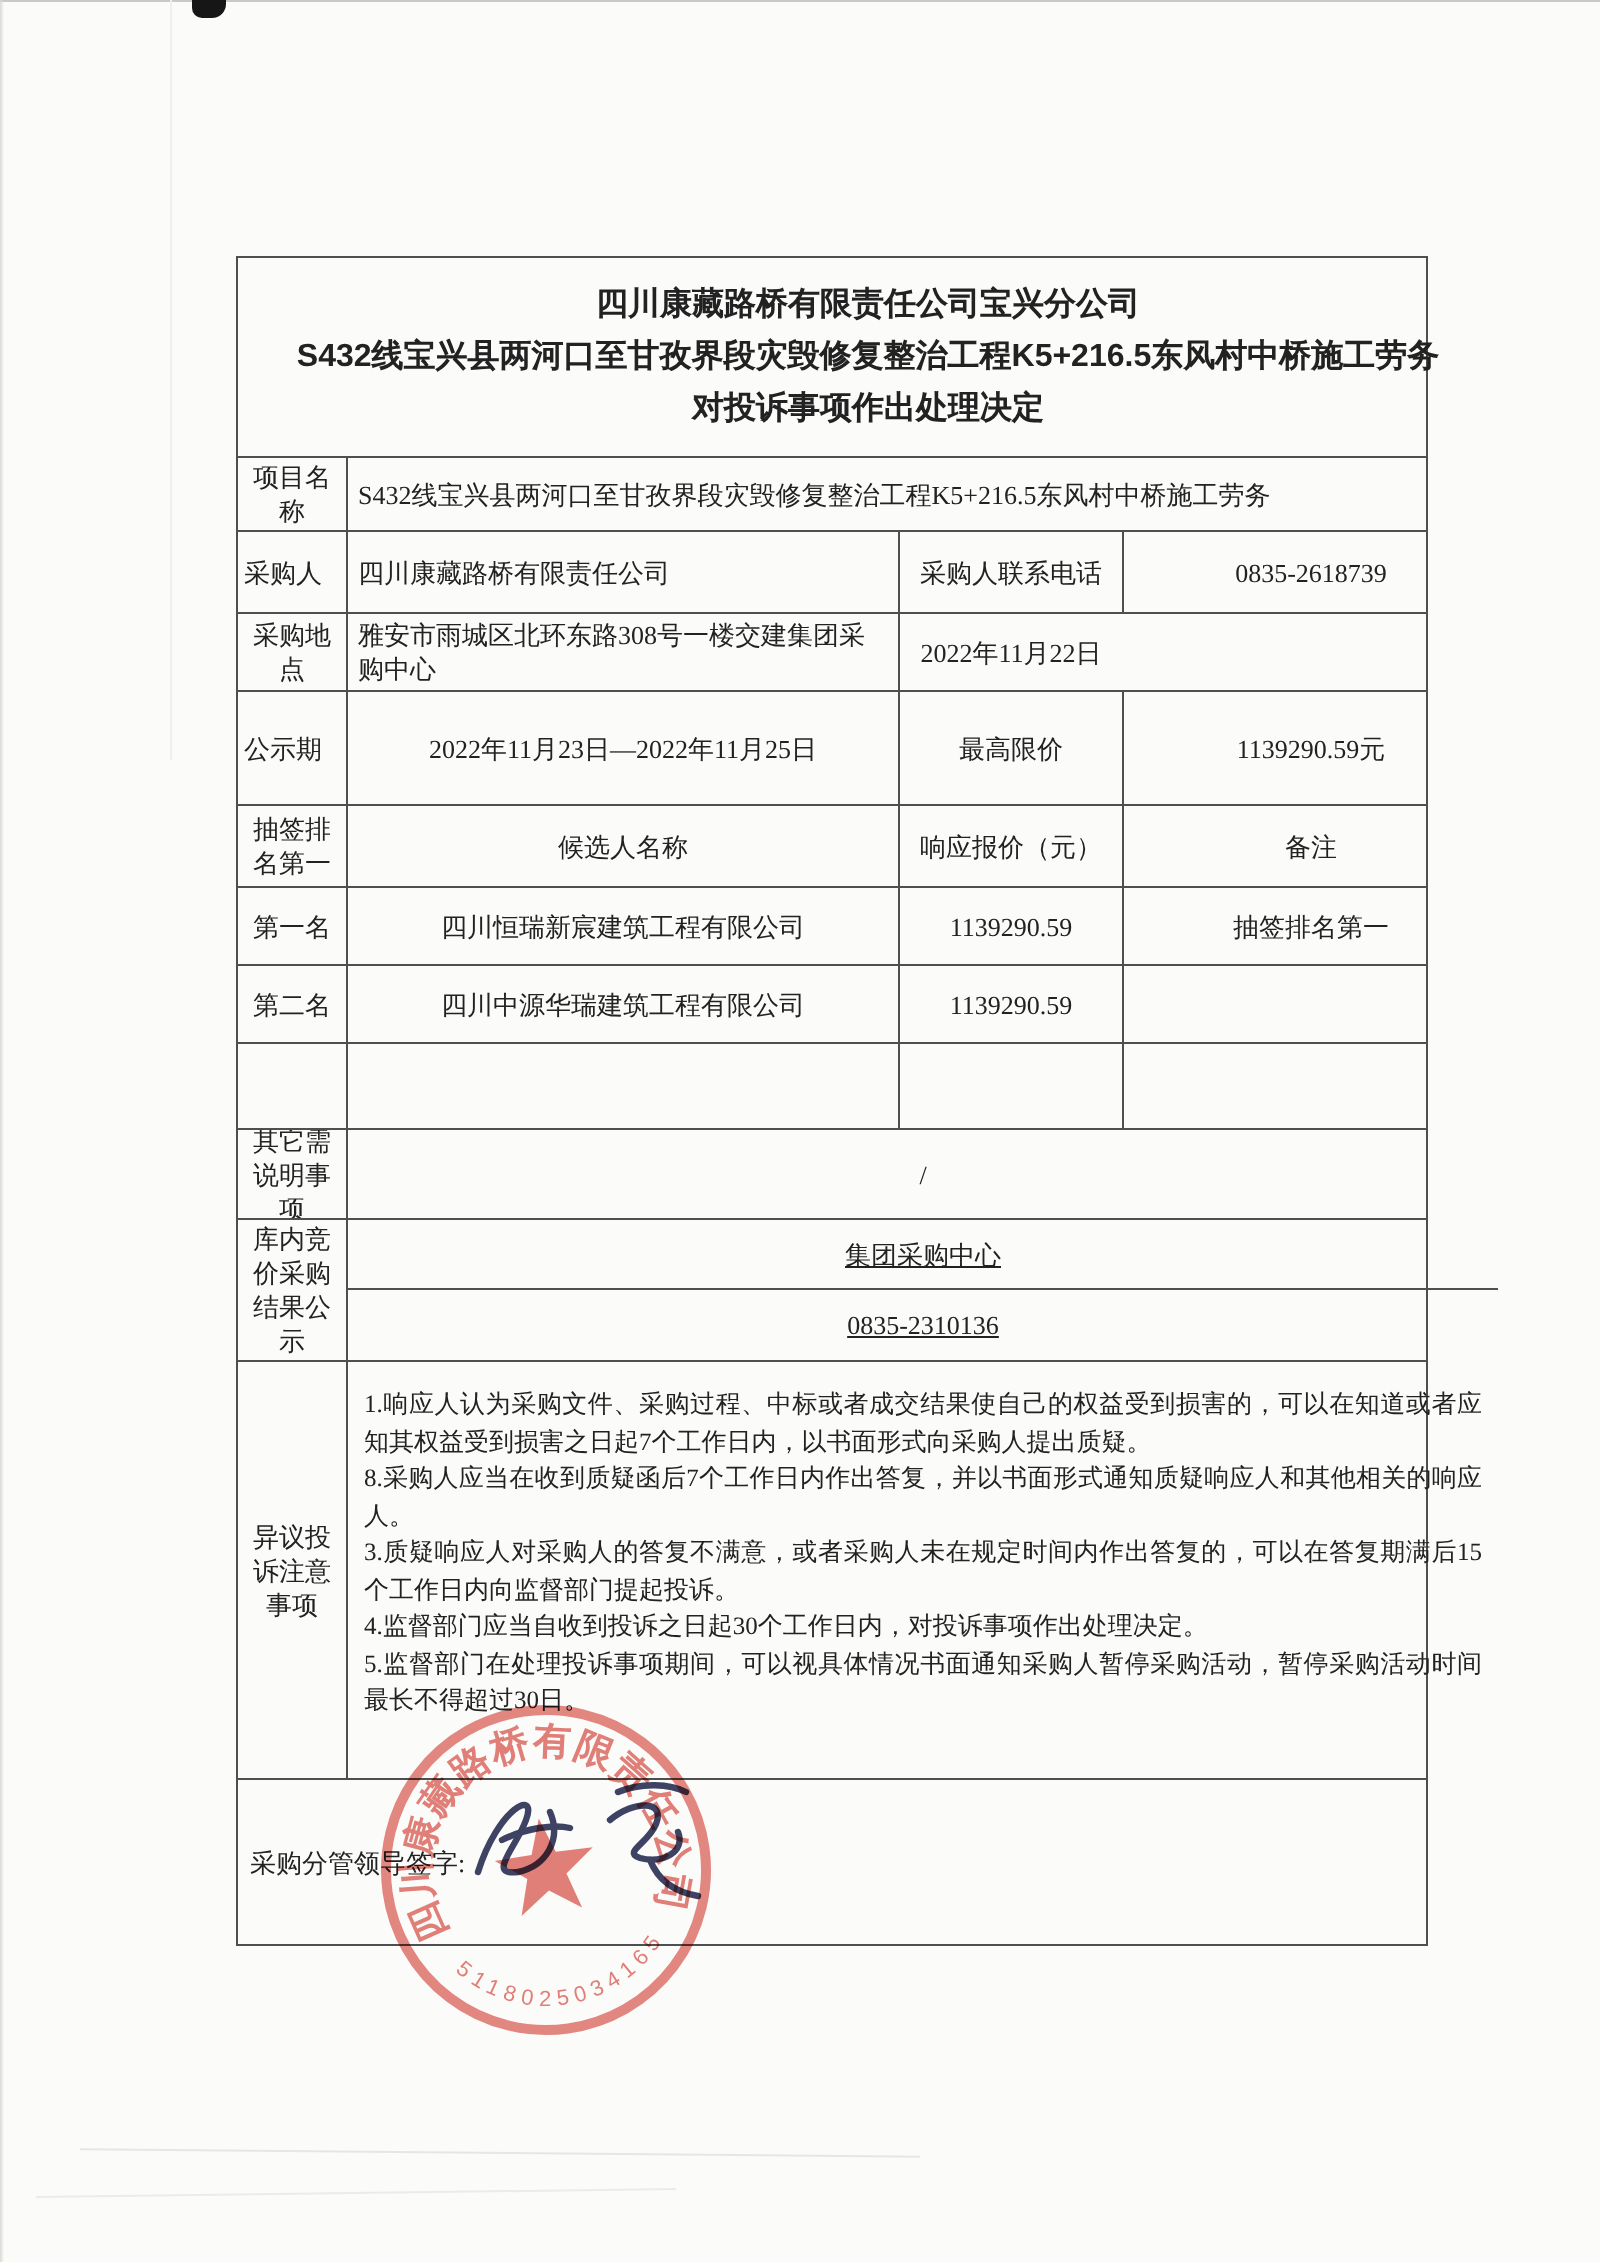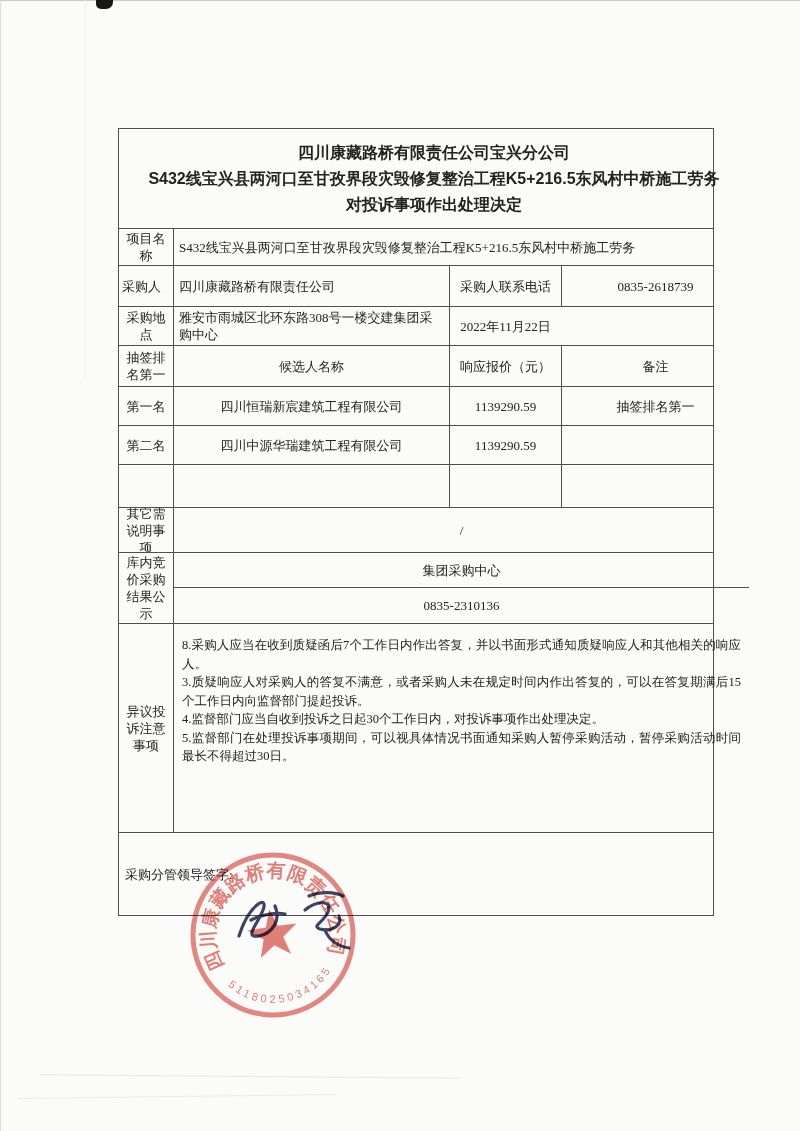--- a/index.html
+++ b/index.html
@@ -47,21 +47,21 @@
   .h-gsq{height:56px}.h-hd{height:40px}.h-c{height:38px}.h-ce{height:42px}
   .h-qt{height:44px}.h-jd{height:70px}.h-yy{height:208px}.h-qz{height:82px}
   
   .titlecell{
     display:flex;flex-direction:column;align-items:center;justify-content:center;
     gap:3px;font-family:"Liberation Sans",sans-serif;font-weight:700;
     font-size:16px;line-height:23px;white-space:nowrap;padding:0;
   }
   
   .split{display:block;padding:0;}
-  .split .sub{display:flex;align-items:center;justify-content:center;height:34px;font-size:13px;}
+  .split .sub{display:flex;align-items:center;justify-content:center;height:34px;font-size:13px;text-decoration:underline;}
   .split .sub:first-child{border-bottom:1px solid var(--bd);height:34px;}
   .split .sub:last-child{height:35px;}
   
   .notice{
     display:block;text-align:justify;padding:12px 8px 10px 8px;
     font-size:12.5px;line-height:18.5px;
   }
   
   .sig{justify-content:flex-start;text-align:right;padding-left:6px;font-size:13px;}
   
@@ -103,20 +103,26 @@
       <div class="cell">采购人联系电话</div>
       <div class="cell">0835-2618739</div>
     </div>
 
     <div class="row row4 h-cgd">
       <div class="cell lab">采购地点</div>
       <div class="cell left">雅安市雨城区北环东路308号一楼交建集团采购中心</div>
       <div class="cell">2022年11月22日</div>
     </div>
 
+    <div class="row row4 h-gsq">
+      <div class="cell lab">公示期</div>
+      <div class="cell">2022年11月23日—2022年11月25日</div>
+      <div class="cell">最高限价</div>
+      <div class="cell">1139290.59元</div>
+    </div>
 
     <div class="row row4 h-hd">
       <div class="cell lab">抽签排名第一</div>
       <div class="cell">候选人名称</div>
       <div class="cell">响应报价（元）</div>
       <div class="cell">备注</div>
     </div>
 
     <div class="row row4 h-c">
       <div class="cell">第一名</div>
@@ -148,20 +154,21 @@
       <div class="cell lab">库内竞价采购结果公示</div>
       <div class="cell split">
         <div class="sub">集团采购中心</div>
         <div class="sub">0835-2310136</div>
       </div>
     </div>
 
     <div class="row row2 h-yy">
       <div class="cell lab">异议投诉注意事项</div>
       <div class="cell notice">
+        <div>1.响应人认为采购文件、采购过程、中标或者成交结果使自己的权益受到损害的，可以在知道或者应知其权益受到损害之日起7个工作日内，以书面形式向采购人提出质疑。</div>
         <div>8.采购人应当在收到质疑函后7个工作日内作出答复，并以书面形式通知质疑响应人和其他相关的响应人。</div>
         <div>3.质疑响应人对采购人的答复不满意，或者采购人未在规定时间内作出答复的，可以在答复期满后15个工作日内向监督部门提起投诉。</div>
         <div>4.监督部门应当自收到投诉之日起30个工作日内，对投诉事项作出处理决定。</div>
         <div>5.监督部门在处理投诉事项期间，可以视具体情况书面通知采购人暂停采购活动，暂停采购活动时间最长不得超过30日。</div>
       </div>
     </div>
 
     <div class="row row1 h-qz">
       <div class="cell sig">采购分管领导签字:</div>
     </div>

